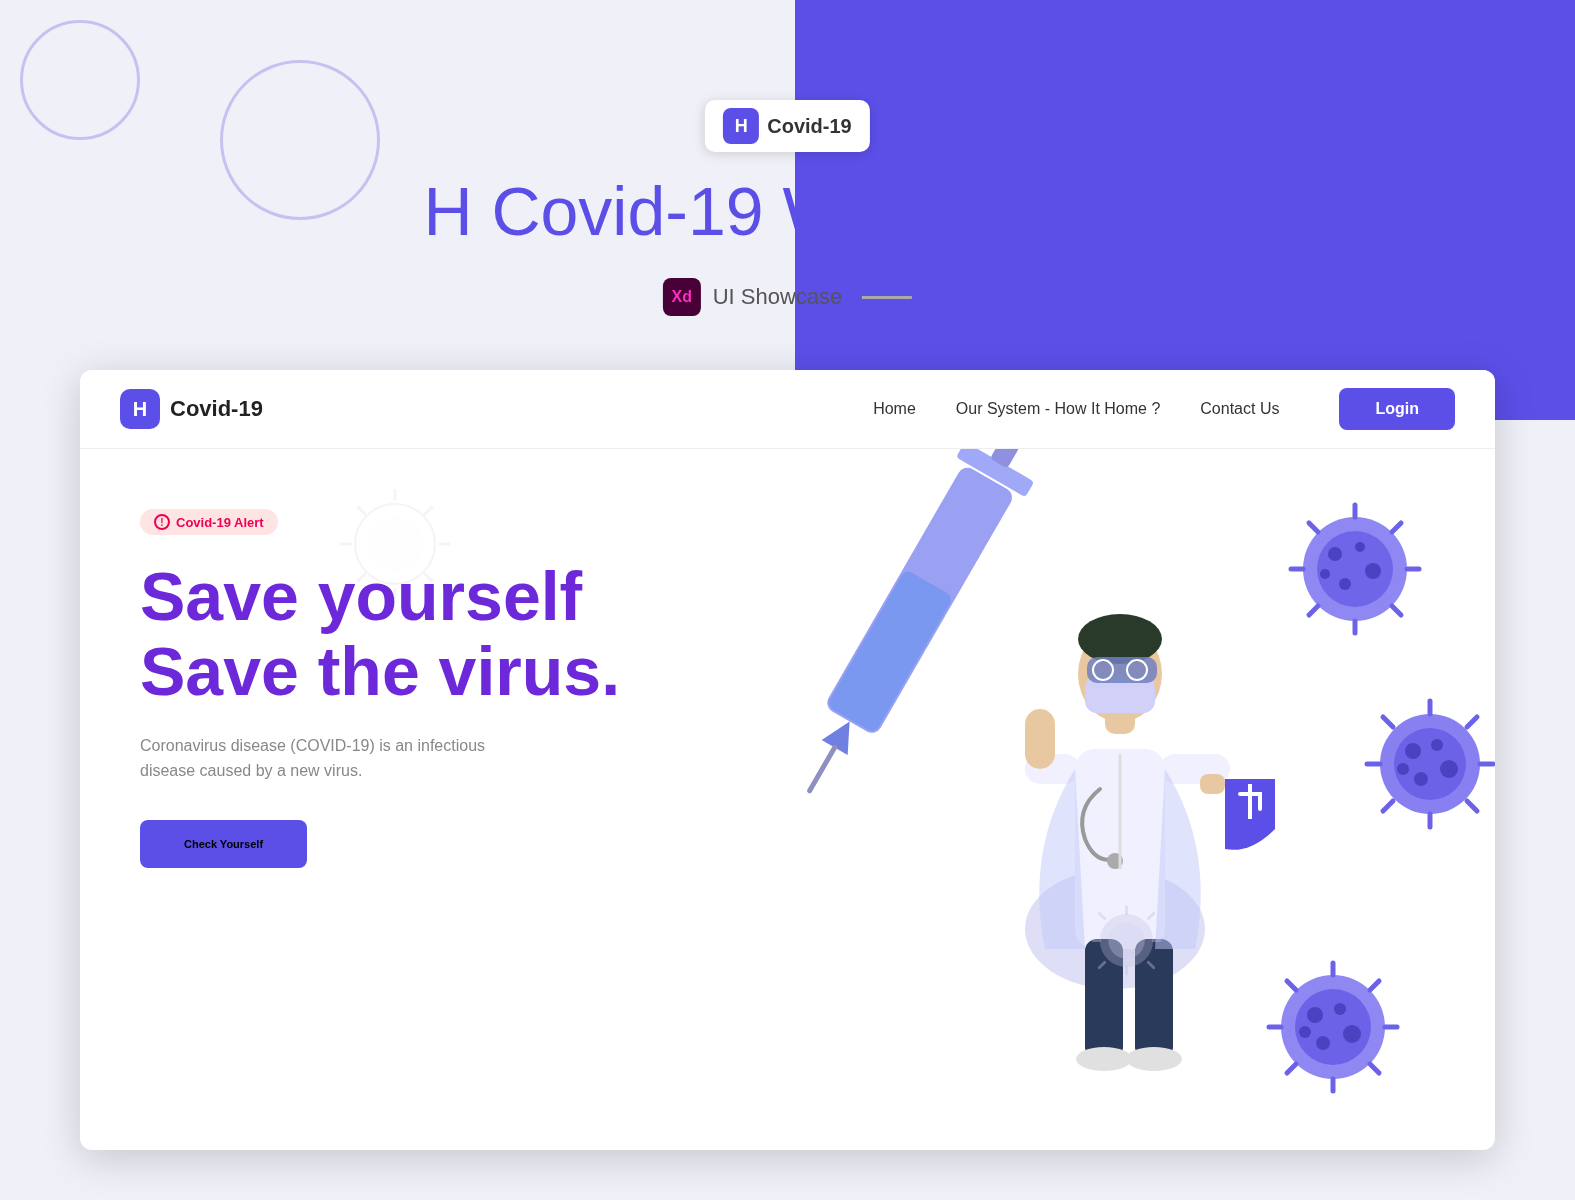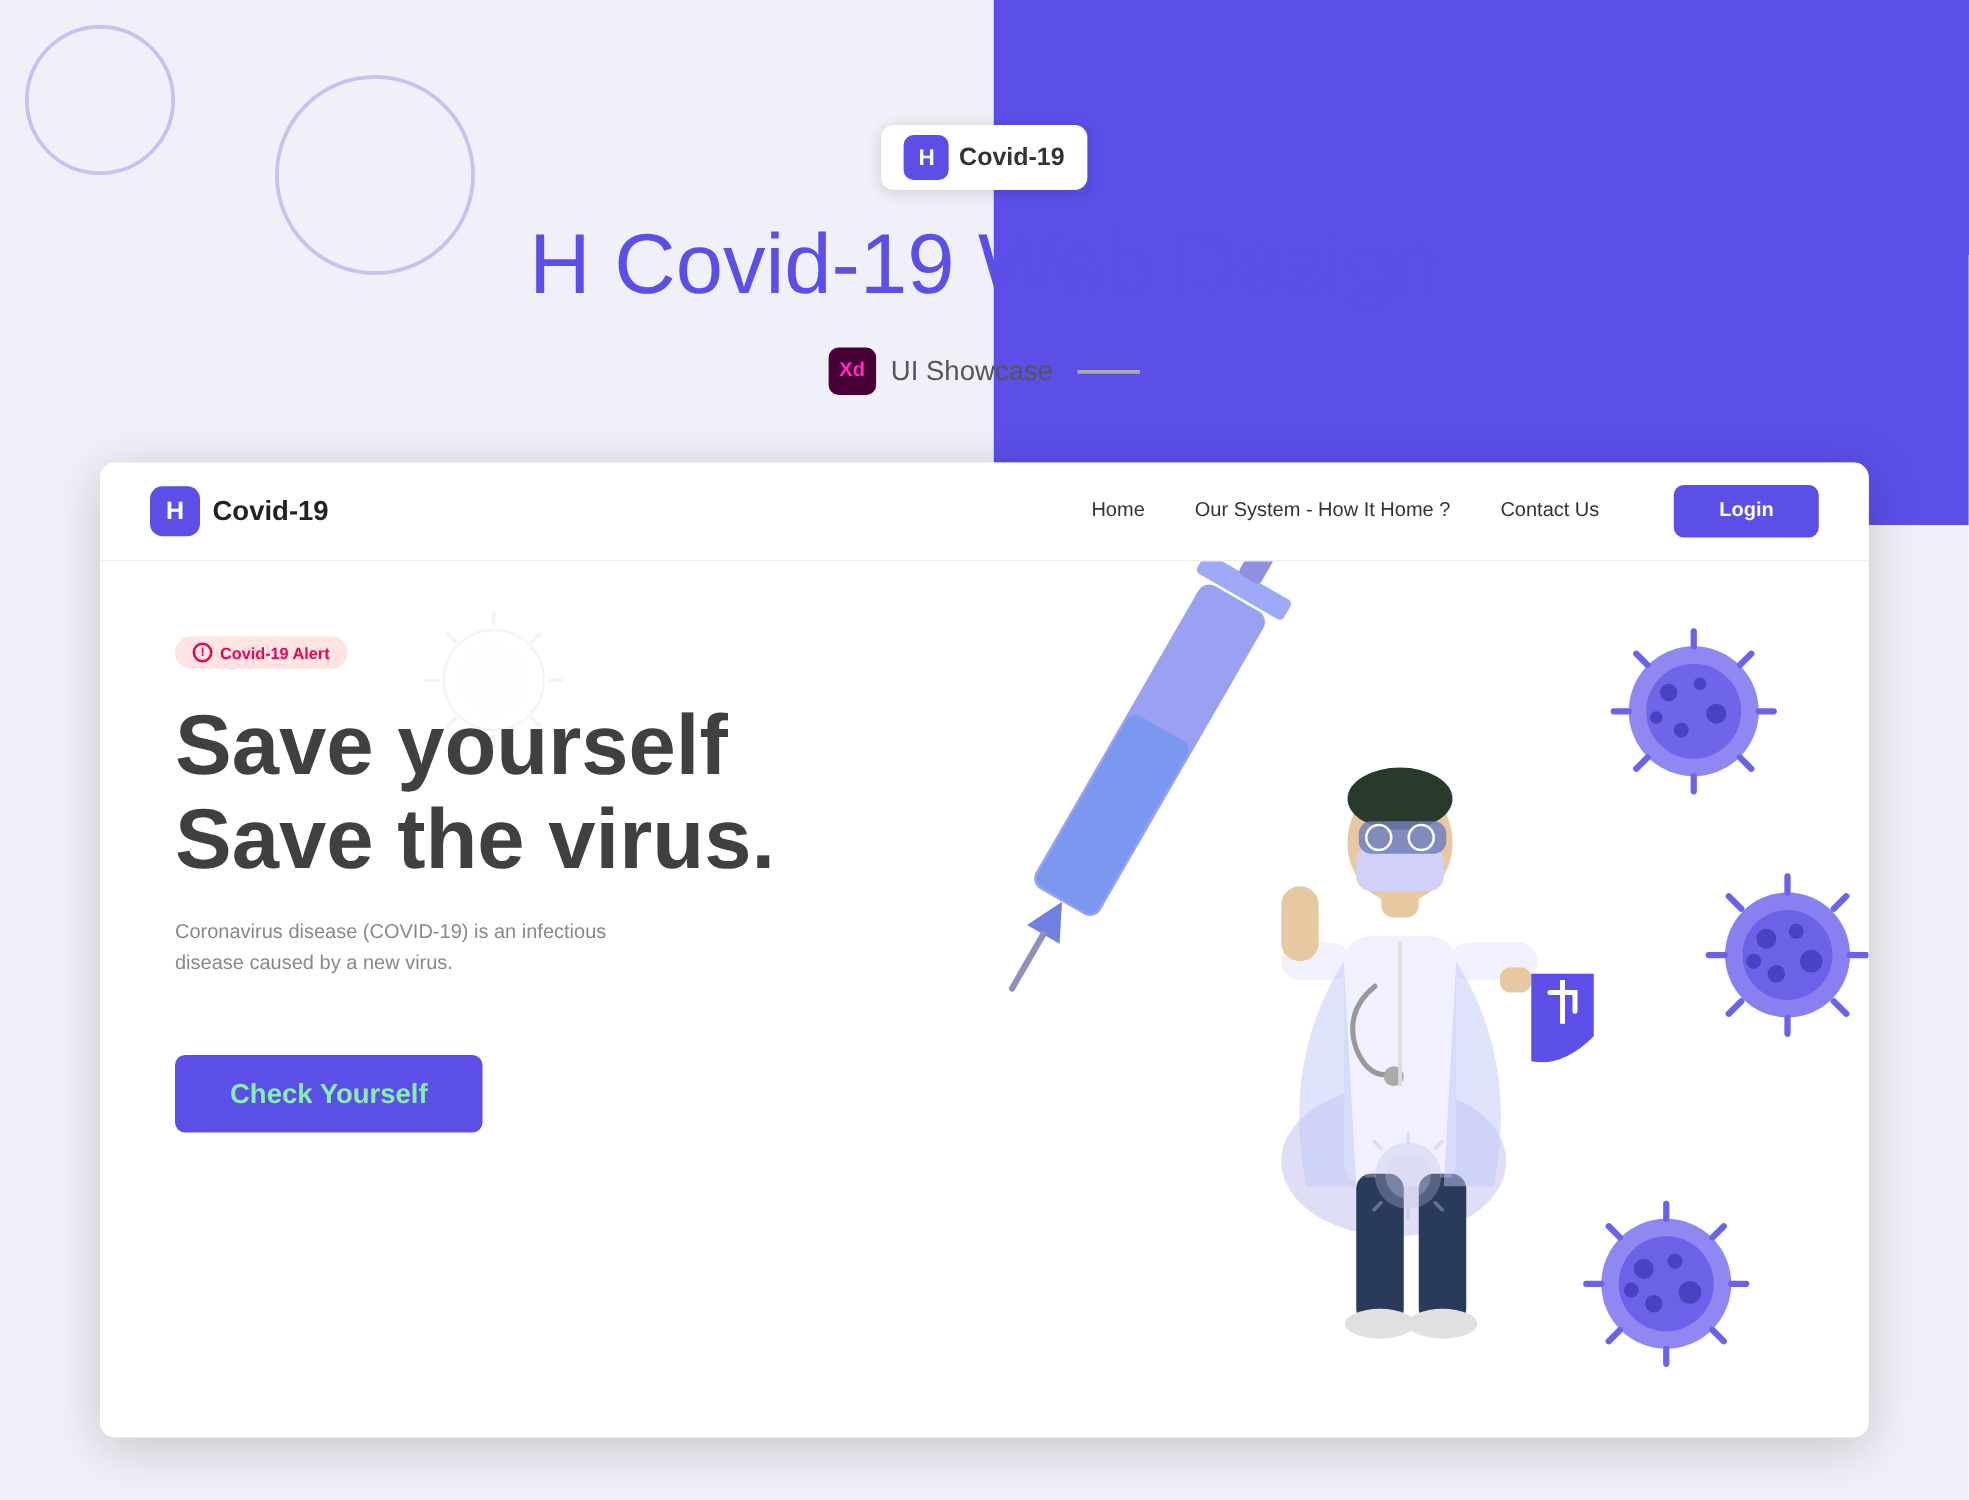--- a/index.html
+++ b/index.html
@@ -210,41 +210,41 @@
       align-items: center;
       justify-content: center;
       font-size: 10px;
       font-weight: 900;
       color: #e05;
     }
 
     .hero-title {
       font-size: 68px;
       font-weight: 900;
-      color: #404040;
+      color: #6d28d9;
       line-height: 1.1;
       margin-bottom: 24px;
       max-width: 560px;
     }
 
     .hero-desc {
       font-size: 16px;
       color: #888;
       max-width: 400px;
       line-height: 1.6;
-      margin-bottom: 60px;
+      margin-bottom: 36px;
     }
 
     .check-btn {
       background: #5B4FE8;
-      color: #86efac;
+      color: #000000;
       border: none;
       border-radius: 8px;
       padding: 18px 44px;
-      font-size: 22px;
+      font-size: 11px;
       font-weight: 600;
       cursor: pointer;
     }
   </style>
 </head>
 <body>
 
 <div class="bg-top-right"></div>
 
 <div class="deco-circle-1"></div>

